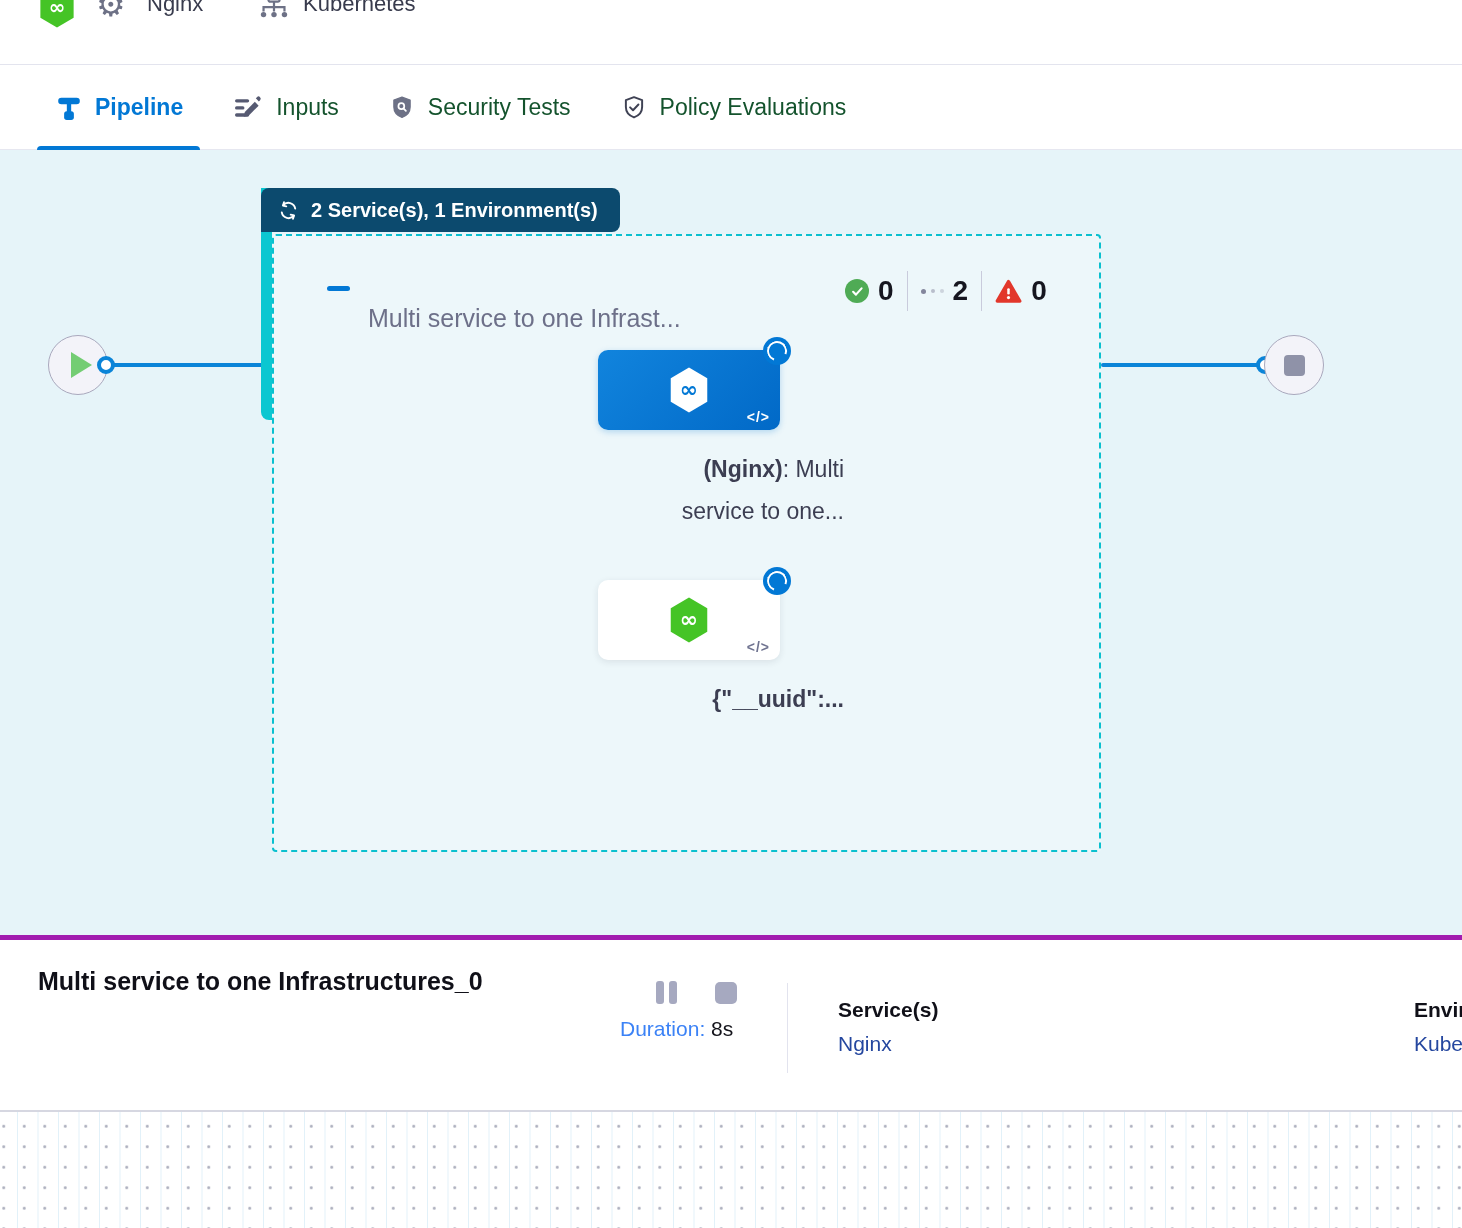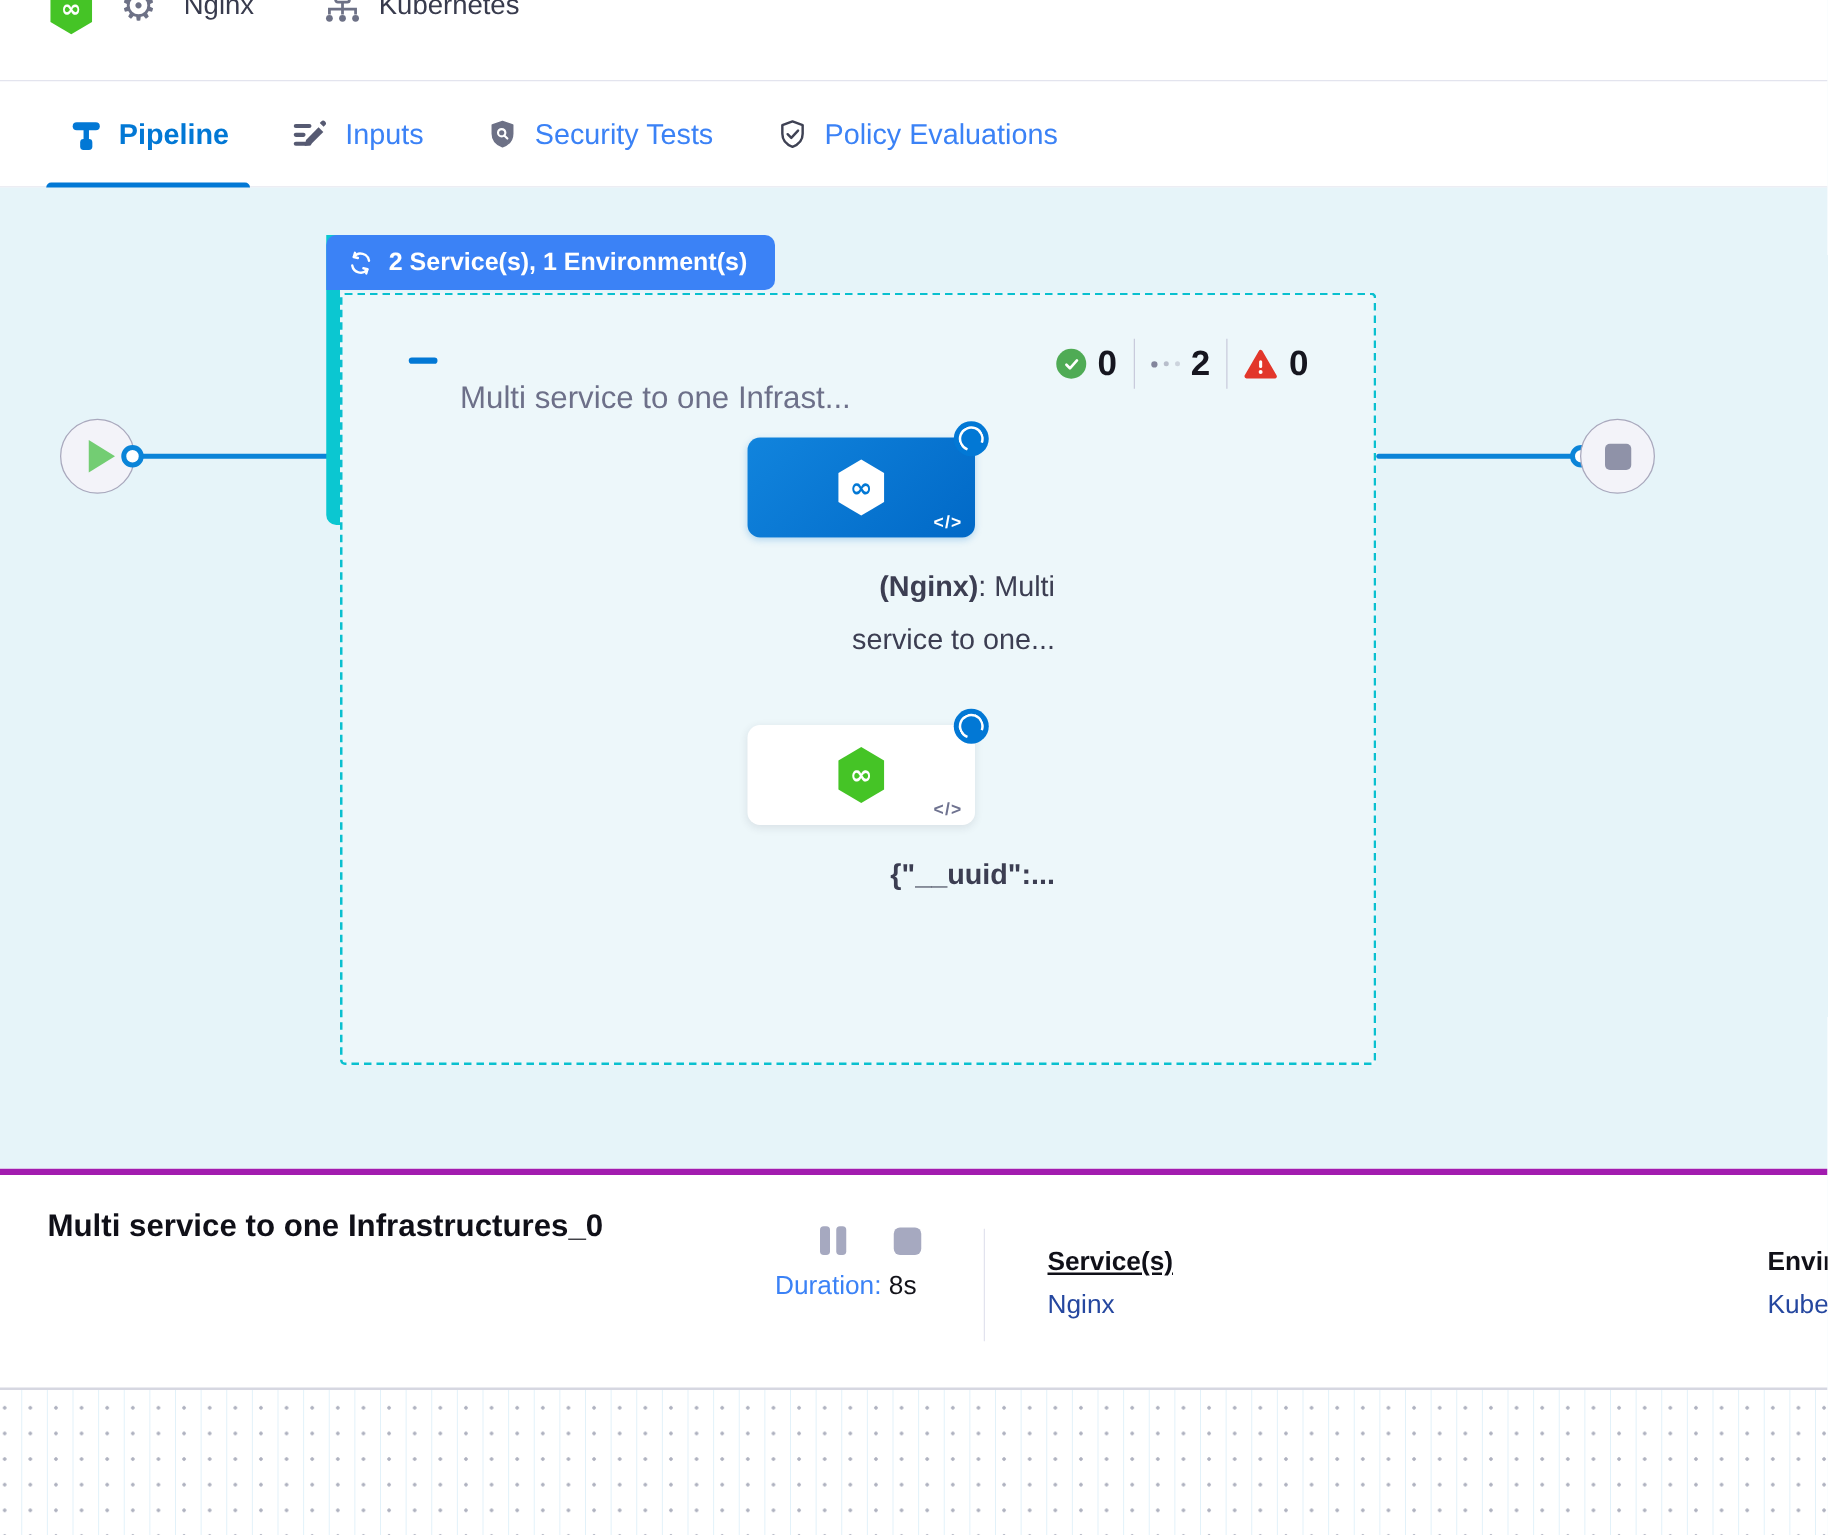--- a/index.html
+++ b/index.html
@@ -13,21 +13,21 @@
   .topbar .logo { position:absolute; left:38px; top:-15px; width:38px; height:44px; }
   .topbar .gear { position:absolute; left:96px; top:-13px; font-size:33px; color:#6d7186; line-height:36px; }
   .topbar .svc-label { position:absolute; left:147px; top:-9px; font-size:22px; font-weight:500; color:#383b4d; }
   .topbar .k8s-icon { position:absolute; left:258px; top:-11px; }
   .topbar .env-label { position:absolute; left:303px; top:-9px; font-size:22px; font-weight:500; color:#383b4d; }
 
   
   .tabbar { position:absolute; left:0; top:66px; width:1462px; height:84px; background:#fff;
     border-bottom:1px solid #e6e7f0; display:flex; align-items:center; gap:50px; padding-left:56px; }
   .tab { position:relative; height:84px; display:flex; align-items:center; gap:13px; cursor:pointer; }
-  .tab .tab-label { font-size:23px; font-weight:500; color:#3b82f6; }
+  .tab .tab-label { font-size:23px; font-weight:500; color:#14532d; }
   .tab.active .tab-label { color:#0278d5; font-weight:700; }
   .tab.active::after { content:""; position:absolute; left:-19px; right:-17px; bottom:-1px;
     height:5px; background:#0278d5; border-radius:4px 4px 0 0; }
 
   
   .canvas { position:absolute; left:0; top:150px; width:1462px; height:785px; background:#e6f4f9; }
 
   .edge { position:absolute; height:4px; background:#0b84d8; border-radius:2px; }
   .edge.left  { left:110px; top:213px; width:155px; }
   .edge.right { left:1101px; top:213px; width:160px; }
@@ -39,21 +39,21 @@
 
   .term-node { position:absolute; width:60px; height:60px; border-radius:50%;
     background:#f3f3f9; border:1.5px solid #a9a8bd; display:flex; align-items:center; justify-content:center; }
   .term-node.start { left:48px; top:185px; }
   .term-node.end   { left:1264px; top:185px; }
   .play-tri { width:0; height:0; border-left:21px solid #73cd73; border-top:13px solid transparent;
     border-bottom:13px solid transparent; margin-left:6px; }
   .stop-sq { width:21px; height:21px; border-radius:4px; background:#8f92a8; }
 
   .stage-badge { position:absolute; left:261px; top:38px; height:44px; padding:0 22px 0 16px;
-    background:#3b82f6; border-radius:8px 8px 8px 0; display:flex; align-items:center; gap:11px;
+    background:#0c4a6e; border-radius:8px 8px 8px 0; display:flex; align-items:center; gap:11px;
     color:#fff; font-size:20px; font-weight:600; white-space:nowrap; cursor:pointer; }
   .stage-accent-bar { position:absolute; left:261px; top:38px; width:11px; height:232px;
     background:#0bc7d1; border-radius:0 0 0 8px; }
   .stage-box { position:absolute; left:272px; top:84px; width:829px; height:618px;
     border:2.5px dashed #0ac0cf; border-radius:4px; background:rgba(255,255,255,0.28); }
 
   .collapse-minus { position:absolute; left:327px; top:136px; width:23px; height:5px;
     background:#0278d5; border-radius:3px; cursor:pointer; }
   .stage-title { position:absolute; left:368px; top:125px; font-size:25px; font-weight:500;
     color:#6d7089; white-space:nowrap;margin-top:29px; }
@@ -100,21 +100,21 @@
   .started-row .lbl { color:#6b6d85; }
   .pause-btn { position:absolute; left:656px; top:41px; width:24px; height:23px; display:flex; gap:5px; cursor:pointer; }
   .pause-btn i { width:8px; height:23px; background:#a6a9c0; border-radius:3px; }
   .stop-btn { position:absolute; left:715px; top:42px; width:22px; height:22px; background:#a6a9c0;
     border-radius:5px; cursor:pointer; }
   .duration-row { position:absolute; left:620px; top:77px; font-size:21px; color:#13131a; }
   .duration-row .lbl { color:#3b82f6; }
   .panel-divider { position:absolute; left:787px; top:43px; width:1px; height:90px; background:#e2e3ee; }
   .col-label { position:absolute; font-size:21px; font-weight:700; color:#101018; white-space:nowrap; }
   .col-link  { position:absolute; font-size:21px; color:#25479f; white-space:nowrap; cursor:pointer; }
-  .services-label { left:838px; top:58px;text-decoration:underline; }
+  .services-label { left:838px; top:58px; }
   .services-link  { left:838px; top:92px; }
   .envs-label { left:1414px; top:58px; }
   .envs-link  { left:1414px; top:92px; }
 
   
   .grid-area { position:absolute; left:0; top:1110px; width:1462px; height:118px;
     background-color:#fff; border-top:2px solid #d6d7e1;
     background-image:
       radial-gradient(circle, #aeb1bf 1.15px, rgba(174,177,191,0) 1.7px),
       linear-gradient(90deg, #e2f1f9 1px, rgba(226,241,249,0) 1px);

